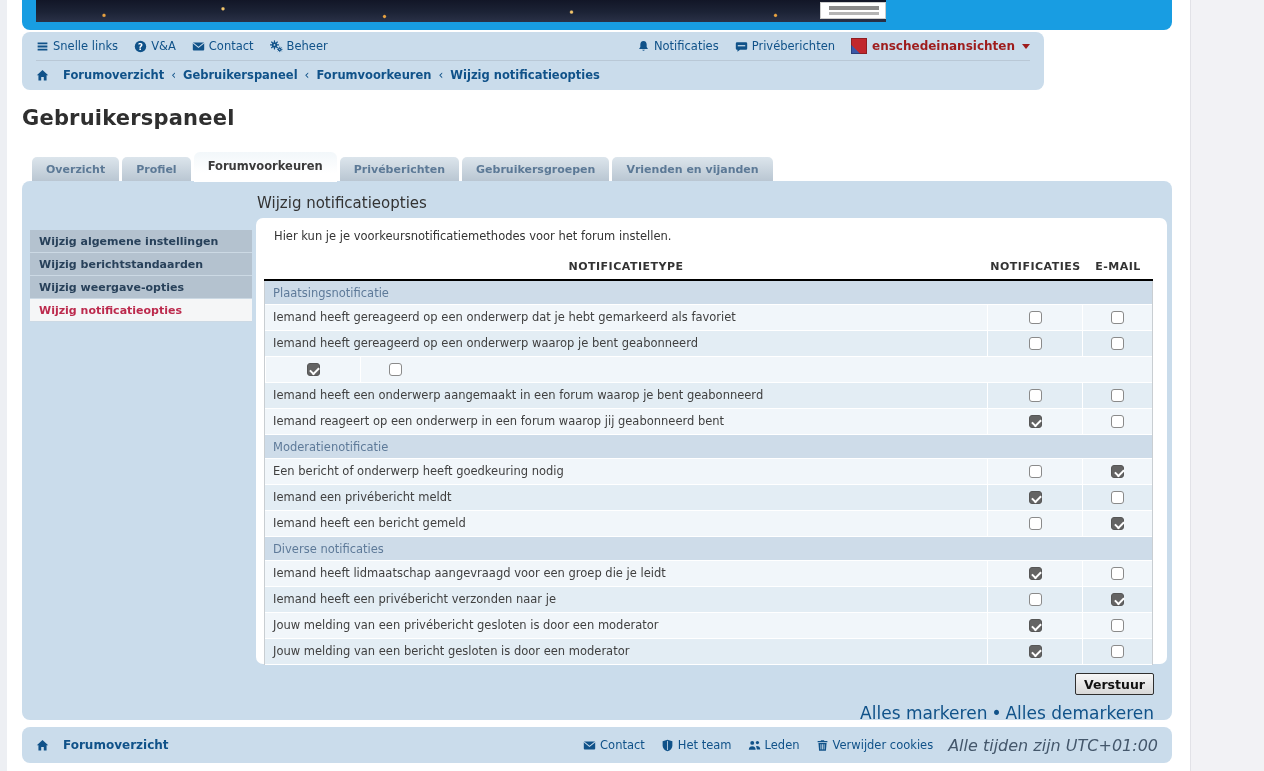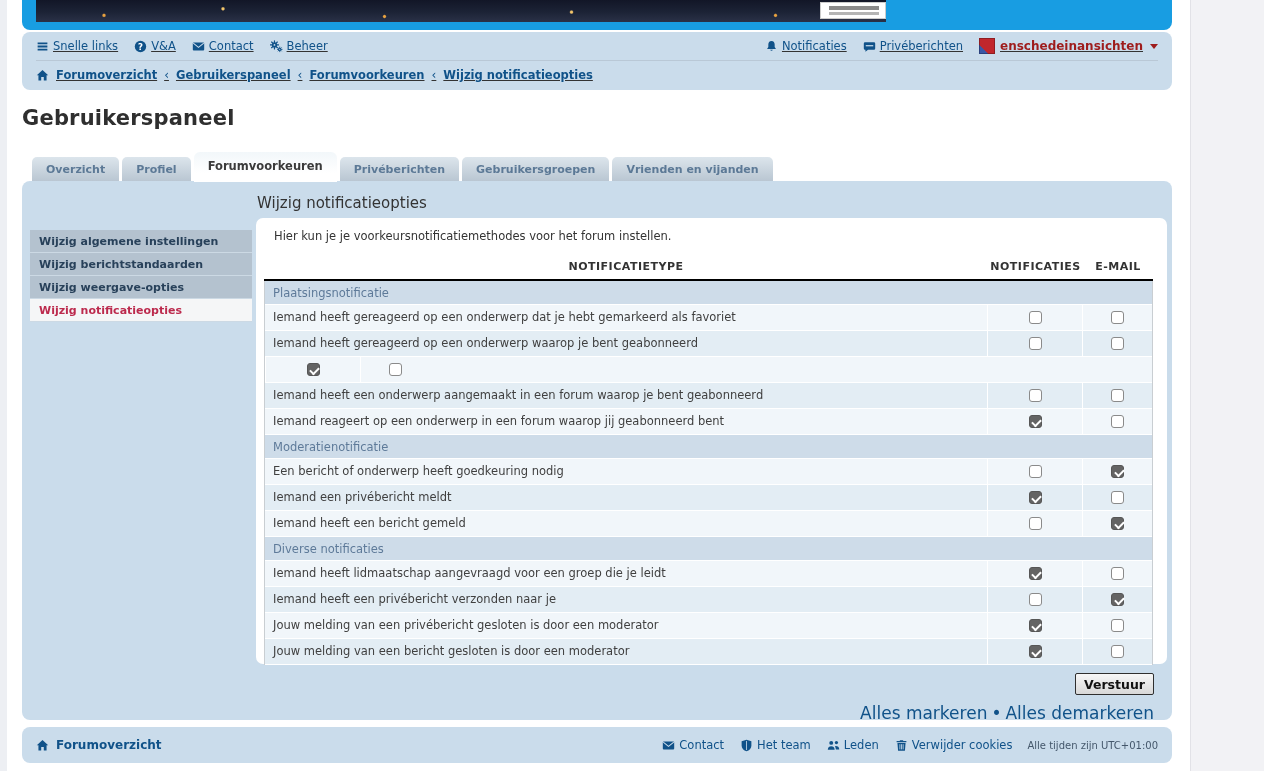--- a/index.html
+++ b/index.html
@@ -22,33 +22,33 @@
       radial-gradient(circle at 41% 75%, #e8a13f 0 1px, transparent 2.2px),
       radial-gradient(circle at 63% 55%, #f4c66a 0 1px, transparent 2.2px),
       radial-gradient(circle at 87% 70%, #e8a13f 0 1px, transparent 2.2px),
       linear-gradient(180deg, #121627 0%, #1c2336 55%, #2a3147 100%);
   }
   .watermark { position:absolute; left:798px; top:2px; width:66px; height:17px; background:#fff; border:1px solid #ccc; }
   .watermark::before { content:""; position:absolute; left:8px; top:3px; width:50px; height:4px; background:#8a8a8a; }
   .watermark::after { content:""; position:absolute; left:8px; top:9px; width:50px; height:3px; background:#b5b5b5; }
 
   
-  .header-box { position:absolute; left:0; top:32px; width:1150px; height:58px; background:var(--panel_bg); border-radius:8px; padding:0 14px;text-decoration:underline; }
+  .header-box { position:absolute; left:0; top:32px; width:1022px; height:58px; background:var(--panel_bg); border-radius:8px; padding:0 14px; }
   .nav-row { height:29px; display:flex; align-items:center; justify-content:space-between; border-bottom:1px solid #b9c8d6; }
   .crumb-row { height:28px; display:flex; align-items:center; }
   .navgroup { display:flex; align-items:center; gap:16px; }
   .navlink { display:inline-flex; align-items:center; gap:4px; color:var(--link); font-size:11.5px; text-decoration:none; cursor:pointer; }
   .ic { display:inline-flex; width:13px; height:13px; }
   .ic svg { width:13px; height:13px; fill:currentColor; }
   .userbox { display:inline-flex; align-items:center; gap:5px; cursor:pointer; }
   .avatar { width:16px; height:16px; background:linear-gradient(45deg, #3a57a7 0 28%, #c1272d 29%);
     box-shadow: inset 0 0 0 1px rgba(0,0,0,.25); }
   .username { color:var(--username_red); font-weight:bold; font-size:12px; }
   .caret { width:0; height:0; border-left:4px solid transparent; border-right:4px solid transparent; border-top:5px solid var(--username_red); margin-left:2px; }
-  .crumb { display:inline-flex; align-items:center; gap:7px; color:var(--link); font-size:11.5px; font-weight:bold; text-decoration:none; cursor:pointer; }
+  .crumb { display:inline-flex; align-items:center; gap:14px; color:var(--link); font-size:11.5px; font-weight:bold; text-decoration:none; cursor:pointer; }
   .crumb-sep { color:var(--link); margin:0 7px; font-size:12px; }
 
   
   .page-title { position:absolute; left:0; top:106px; font-size:21px; color:#2f2f2f; letter-spacing:.2px; }
 
   
   .tabs { position:absolute; left:10px; top:152px; height:30px; display:flex; align-items:flex-end; gap:3px; }
   .tab { height:25px; line-height:25px; padding:0 14px; border-radius:5px 5px 0 0;
     background:linear-gradient(180deg,#dce5ec 0%, #b8c5d1 100%);
     color:var(--tab_text); font-size:11px; font-weight:bold; cursor:pointer; position:relative; z-index:1; }
@@ -89,21 +89,21 @@
     background:linear-gradient(180deg,#f7f7f7,#d8d8d8); border:1px solid #2f2f2f; border-radius:2px; cursor:pointer; }
   .marklinks { position:absolute; right:18px; top:522px; font-size:17px; color:var(--link); }
   .marklinks a { color:var(--link); text-decoration:none; cursor:pointer; }
   .mark-sep { margin:0 4px; }
 
   
   .footer { position:absolute; left:0; top:727px; width:1150px; height:36px; background:var(--panel_bg);
     border-radius:8px; display:flex; align-items:center; justify-content:space-between; padding:0 14px; }
   .footer .crumb { font-size:12px; }
   .footer-right { display:flex; align-items:center; gap:15px; }
-  .tz { font-size:10px; color:#44576b; }
+  .tz { font-size:16px; color:#44576b;font-style:italic; }
 </style>
 </head>
 <body>
 
 <div class="gutter-left"></div>
 <div class="gutter-right"></div>
 
 <div class="page">
 
   <div class="banner">

